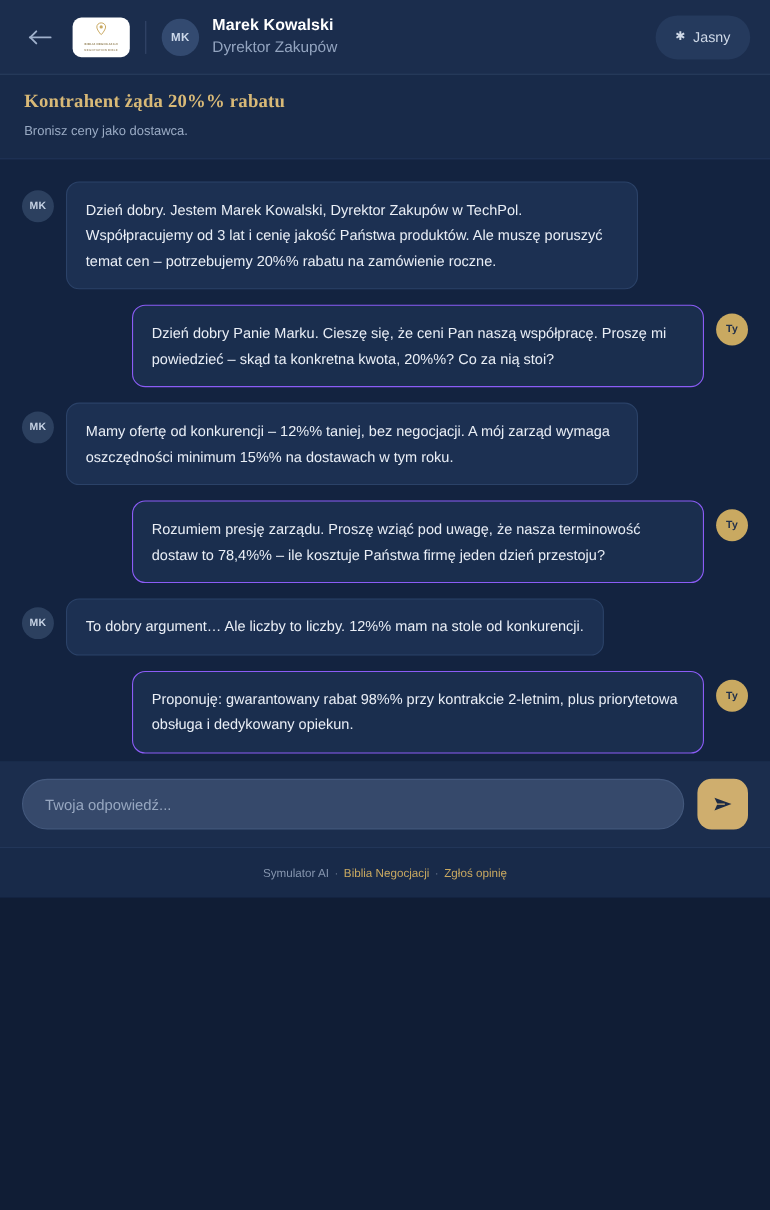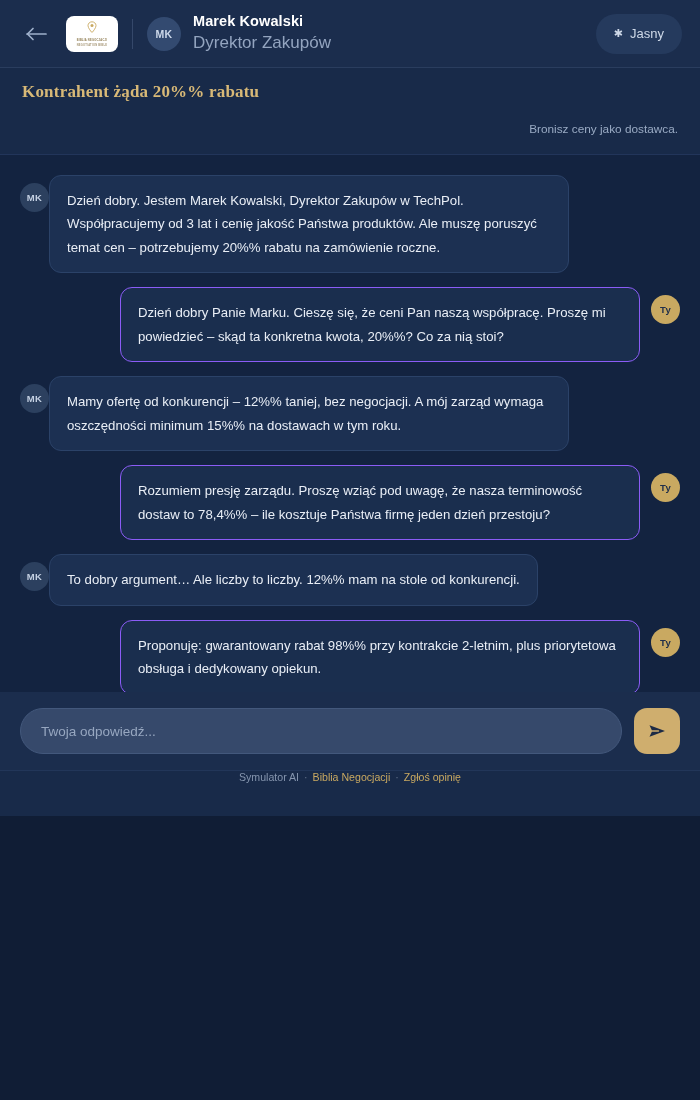--- a/index.html
+++ b/index.html
@@ -91,21 +91,21 @@
 
   .peer-meta { margin-left: 12px; flex: 1 1 auto; min-width: 0; }
   .peer-name {
     font-size: 14.5px;
     font-weight: 700;
     color: #ffffff;
     line-height: 1.25;
     letter-spacing: 0.1px;
   }
   .peer-role {
-    font-size: 17px;
+    font-size: 14px;
     color: #93a4bf;
     line-height: 1.4;
     margin-top: 1px;
   }
 
   .theme-btn {
     flex: 0 0 auto;
     height: 40px;
     padding: 0 18px;
     border-radius: 20px;
@@ -130,25 +130,24 @@
   }
   .scenario-title {
     font-family: "Liberation Serif", "DejaVu Serif", serif;
     font-size: 17px;
     font-weight: 700;
     color: #d8b977;
     letter-spacing: 0.2px;
     line-height: 1.2;
   }
   .scenario-sub {
-    margin-top: 20px;
+    margin-top: 10px;
     font-size: 11.8px;
     color: #9aabc4;
     line-height: 1.3;
-    text-align: right;
   }
 
   
   .chat {
     flex: 1 1 auto;
     background: #132340;
     padding: 20px 20px 12px;
     overflow: hidden;
   }
 
@@ -178,20 +177,21 @@
     border-radius: 12px;
     padding: 13px 17px;
     font-size: 13.2px;
     line-height: 1.78;
     color: #e9eef6;
     word-wrap: break-word;
   }
   .msg.left .bubble {
     background: #1c3052;
     border: 1px solid #2b4268;
+    margin-left: 11px;
   }
   .msg.right .bubble {
     background: #1a2e4e;
     border: 1px solid #8b5cf6;
     margin-right: 11px;
   }
 
   
   .composer {
     flex: 0 0 auto;
@@ -227,20 +227,21 @@
   }
   .send-btn svg { display: block; }
 
   
   .footer {
     flex: 0 0 auto;
     background: #182a49;
     border-top: 1px solid #223659;
     height: 46px;
     display: flex;
+    align-items: center;
     justify-content: center;
     gap: 5px;
     font-size: 10.6px;
   }
   .footer .fitem { color: #8595ae; }
   .footer .fitem.link { color: #c9a961; cursor: pointer; }
   .footer .fsep { color: #62718a; }
 </style>
 </head>
 <body>

